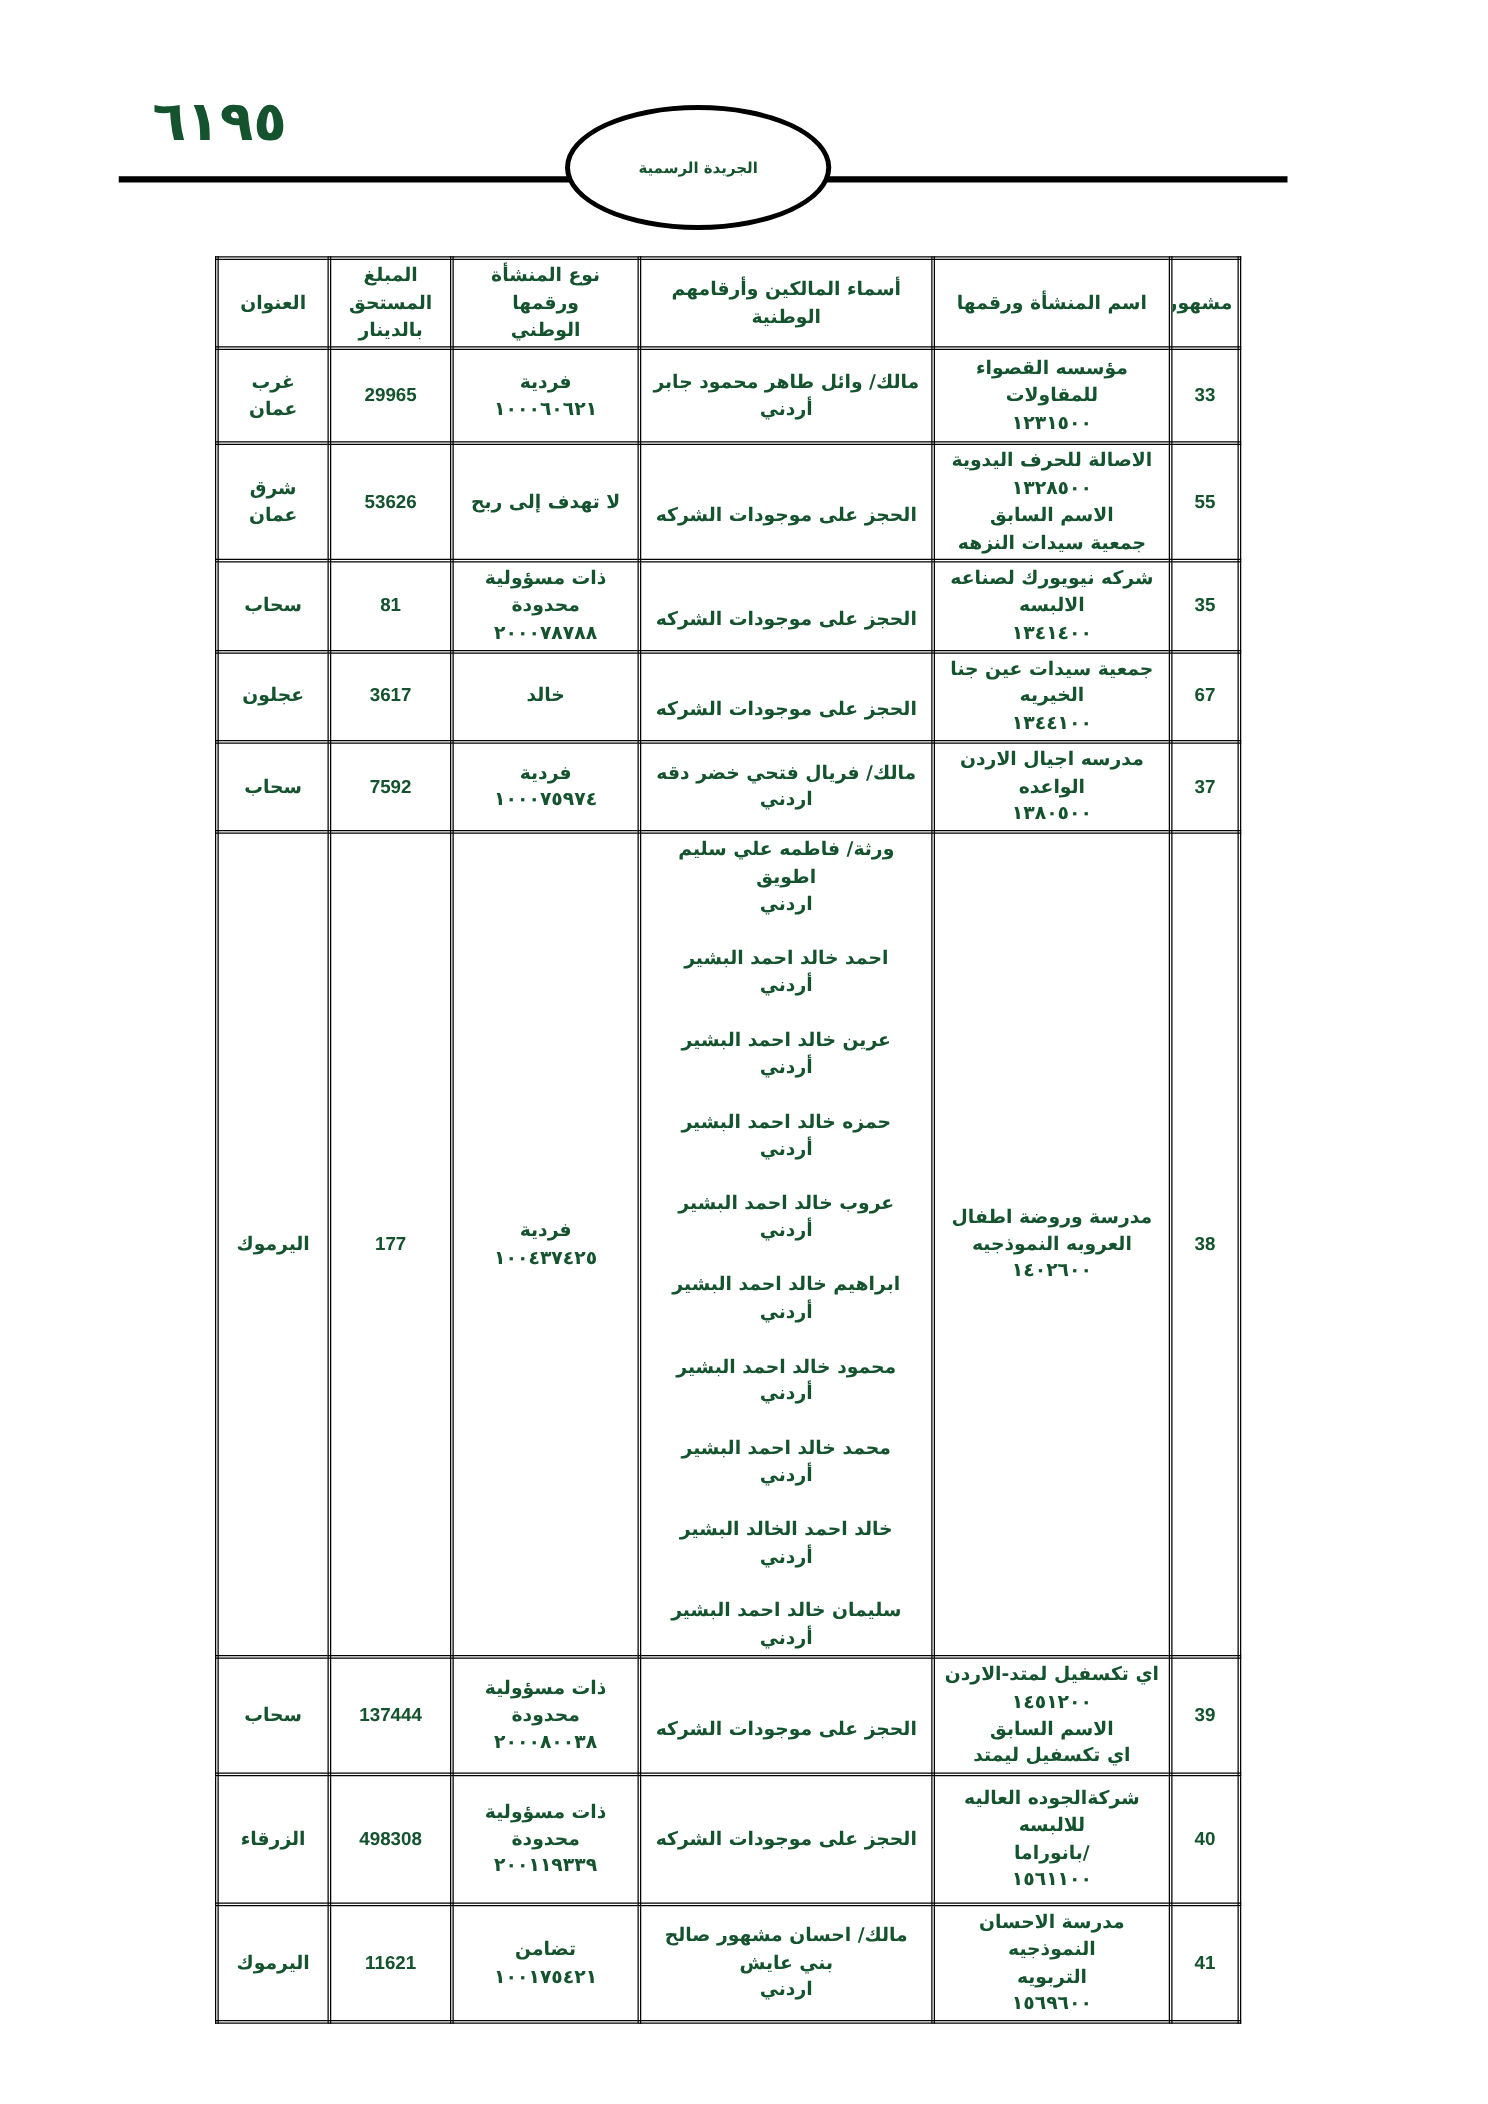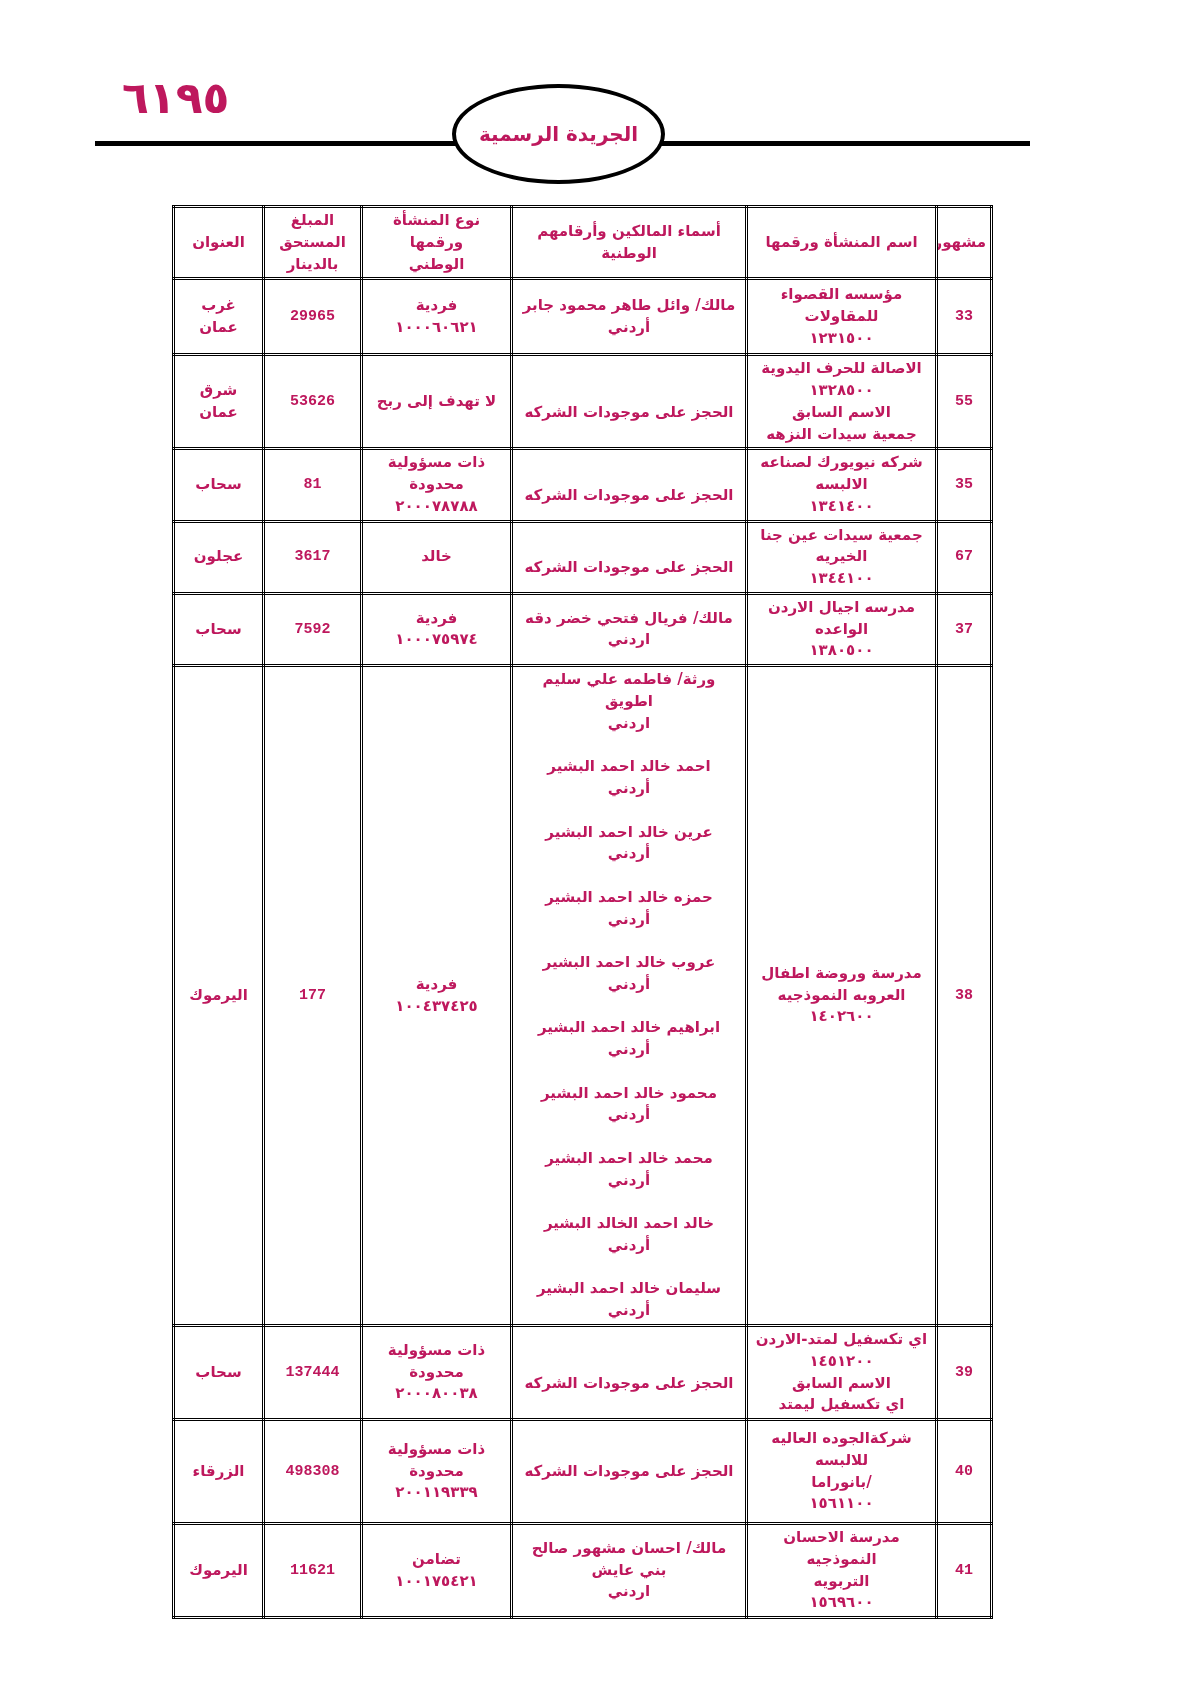--- a/index.html
+++ b/index.html
@@ -1,21 +1,21 @@
 <!DOCTYPE html>
 <html lang="ar"><head>
 <meta charset="utf-8">
 <style>
   html,body { margin:0; padding:0; background:#fff; }
   .page {
     position:relative;
     width:1190px; height:1683px;
     background:#ffffff;
     font-family:"DejaVu Sans", sans-serif;
-    color:#be185d;
+    color:#14532d;
     overflow:hidden;
   }
   
   .page-number {
     position:absolute; top:72px; left:122px;
     font-size:44px; font-weight:bold;
     font-family:"DejaVu Serif","DejaVu Sans",serif;
     letter-spacing:2px;
   }
   .rule {
@@ -24,42 +24,42 @@
   }
   .oval {
     position:absolute; top:84px; left:452px;
     width:205px; height:92px;
     background:#fff;
     border:4px solid #000;
     border-radius:50%;
     display:flex; align-items:center; justify-content:center;
     z-index:2;
   }
-  .oval span { font-size:20px; font-weight:bold; }
+  .oval span { font-size:12px; font-weight:bold; }
   
   table.gazette {
     position:absolute; top:205px; left:172px;
     width:818px;
     border-collapse:collapse;
     direction:rtl;
     table-layout:fixed;
   }
   table.gazette td, table.gazette th {
     border:3px double #000;
     padding:2px 4px;
     text-align:center;
     vertical-align:middle;
     font-weight:bold;
     font-size:15px;
     line-height:1.45;
     overflow:hidden;
   }
   .cell-text { white-space:pre-line; }
   .c-num, .c-amount {
-    font-family:Liberation Mono, monospace;
+    font-family:Liberation Sans, sans-serif;
     font-size:17px;
     direction:ltr;
   }
   th.hdr { font-size:15px; }
 </style>
 </head>
 <body>
 
 <div class="page">
 

